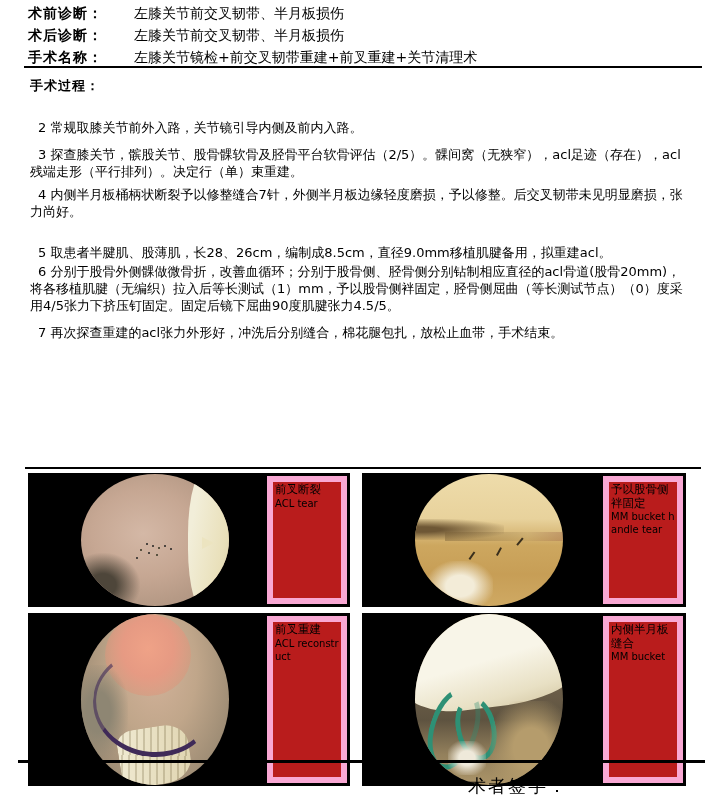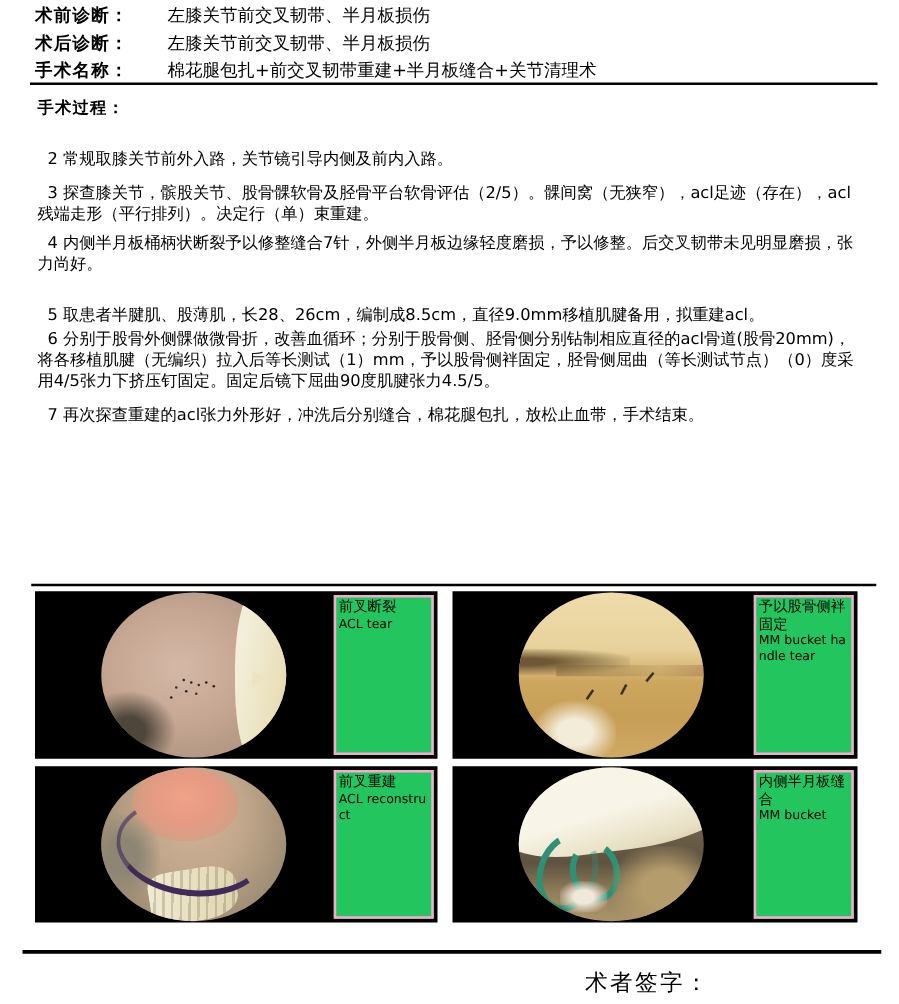--- a/index.html
+++ b/index.html
@@ -23,23 +23,23 @@
   .steps p:nth-child(2){margin-bottom:6px;}
   .steps p:nth-child(3){margin-bottom:24px;}
   .steps p:nth-child(4){margin-bottom:2px;}
   .steps p:nth-child(5){margin-bottom:10px;}
   .steps p:nth-child(6){margin-bottom:2px;}
   .rule2{position:absolute;top:467px;left:25px;width:676px;height:2px;background:#000;}
   
   .figures{position:absolute;top:473px;left:28px;width:664px;
     display:grid;grid-template-columns:322px 324px;column-gap:12px;row-gap:6px;}
   .panel{position:relative;background:#000;height:134px;}
-  .panel.r2{height:125px;}
+  .panel.r2{height:173px;}
   .fig-label{position:absolute;top:3px;right:3px;bottom:3px;width:80px;
-    background:#22c55e;border:2px solid #f9a8d4;padding:1px 2px;box-sizing:border-box;overflow:hidden;}
+    background:#b91c1c;border:6px solid #f9a8d4;padding:1px 2px;box-sizing:border-box;overflow:hidden;}
   .fig-label .cn{font-size:11.5px;line-height:13.5px;}
   .fig-label .en{font-size:10px;line-height:13px;word-break:break-all;}
   
   .photo{position:absolute;top:1px;bottom:1px;left:53px;width:148px;
     border-radius:50%;overflow:hidden;}
   .photo>div{position:absolute;}
   
   .p1{background:radial-gradient(ellipse at 42% 45%, #d4b8a6 0%, #c6a793 42%, #b69a86 68%, #a68e7c 100%);}
   .p1 .bone{right:-2%;top:-6%;width:30%;height:114%;
     background:linear-gradient(100deg,#f2eed9 20%,#e9e0ba 70%,#d6cda6 100%);
@@ -101,21 +101,21 @@
   <div class="header-row">
     <span class="header-label">术前诊断：</span>
     <span class="header-value">左膝关节前交叉韧带、半月板损伤</span>
   </div>
   <div class="header-row">
     <span class="header-label">术后诊断：</span>
     <span class="header-value">左膝关节前交叉韧带、半月板损伤</span>
   </div>
   <div class="header-row">
     <span class="header-label">手术名称：</span>
-    <span class="header-value">棉花腿包扎+前交叉韧带重建+半月板缝合+关节清理术</span>
+    <span class="header-value">左膝关节镜检+前交叉韧带重建+前叉重建+关节清理术</span>
   </div>
 </div>
 
 <div class="rule1"></div>
 
 <div class="section-title">手术过程：</div>
 
 <div class="steps">
   <p>2 常规取膝关节前外入路，关节镜引导内侧及前内入路。</p>
   <p>3 探查膝关节，髌股关节、股骨髁软骨及胫骨平台软骨评估（2/5）。髁间窝（无狭窄），acl足迹（存在），acl残端走形（平行排列）。决定行（单）束重建。</p>

